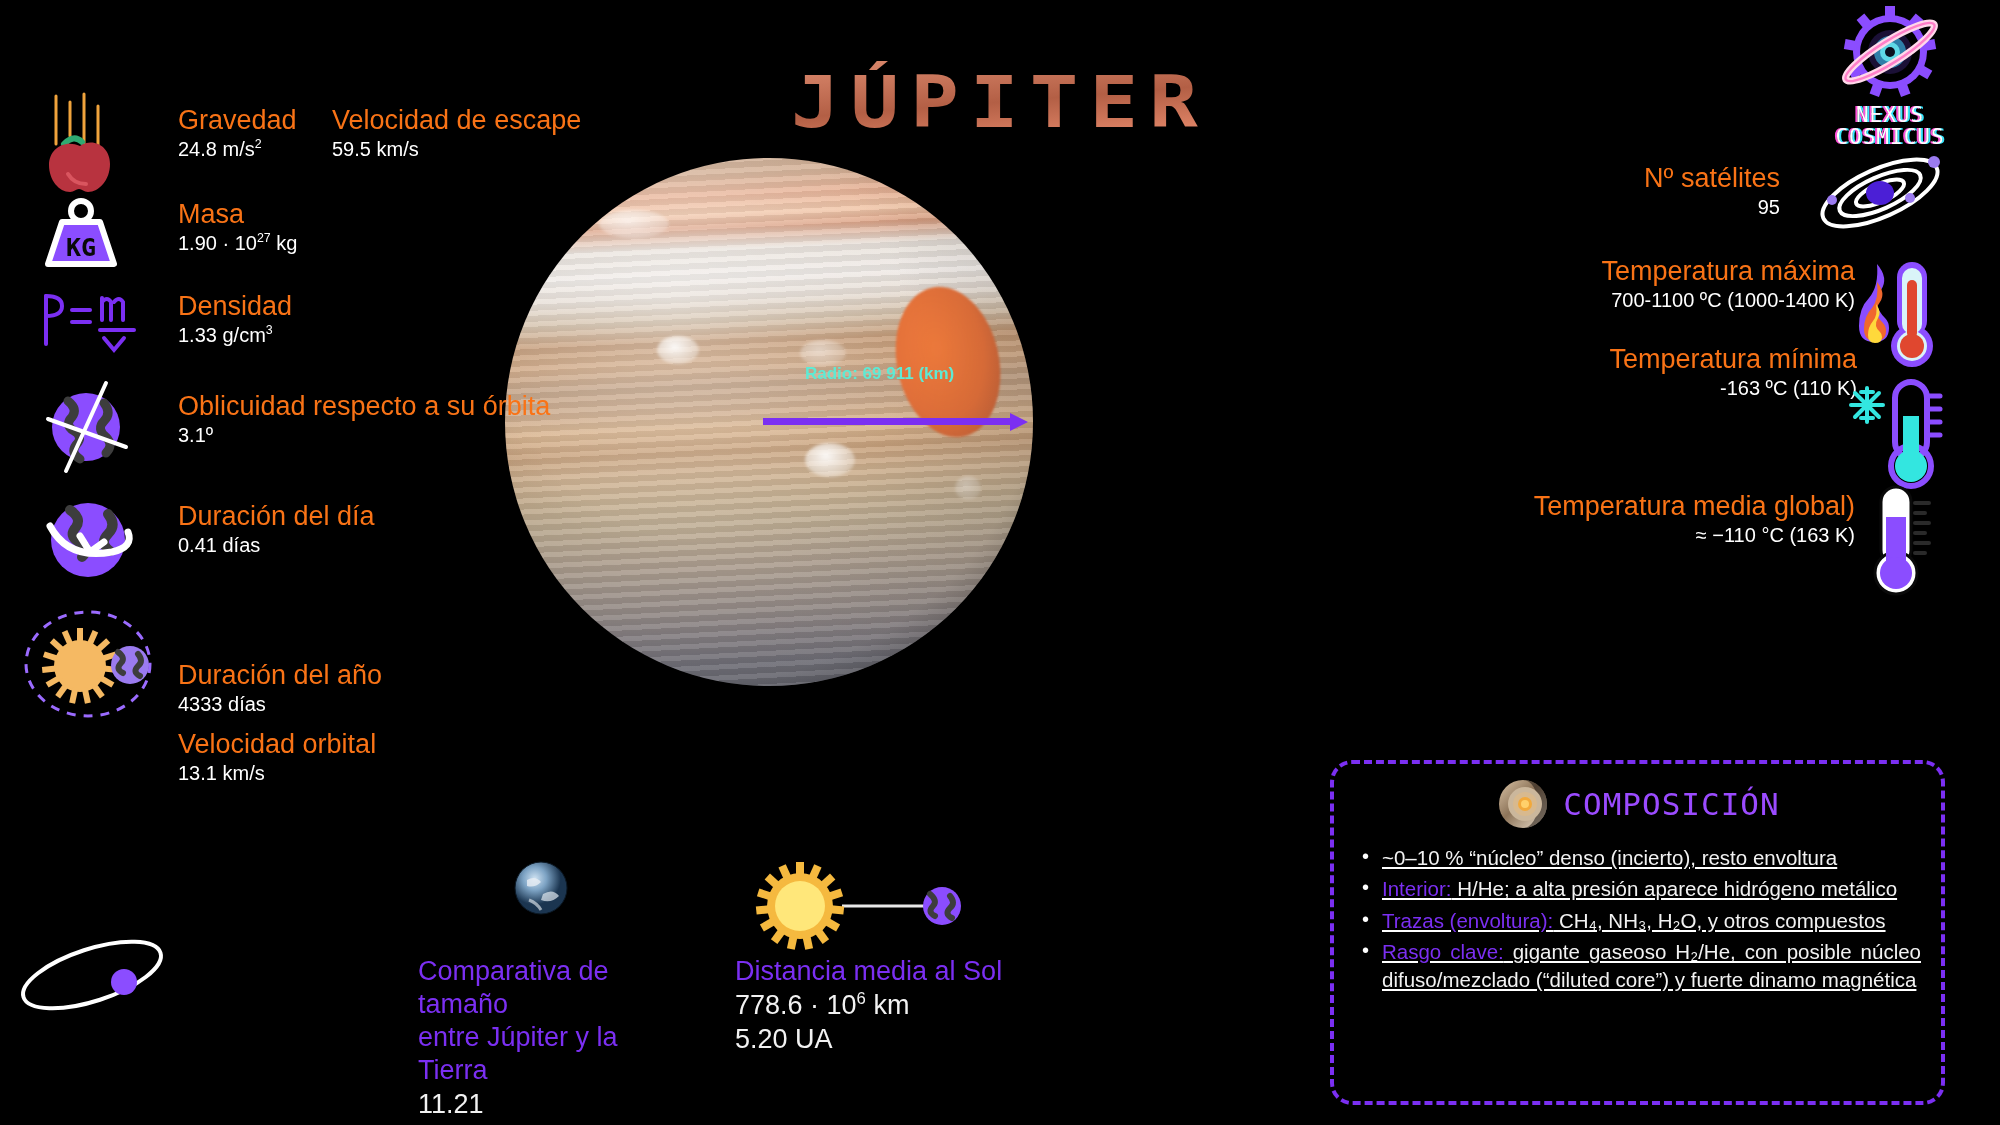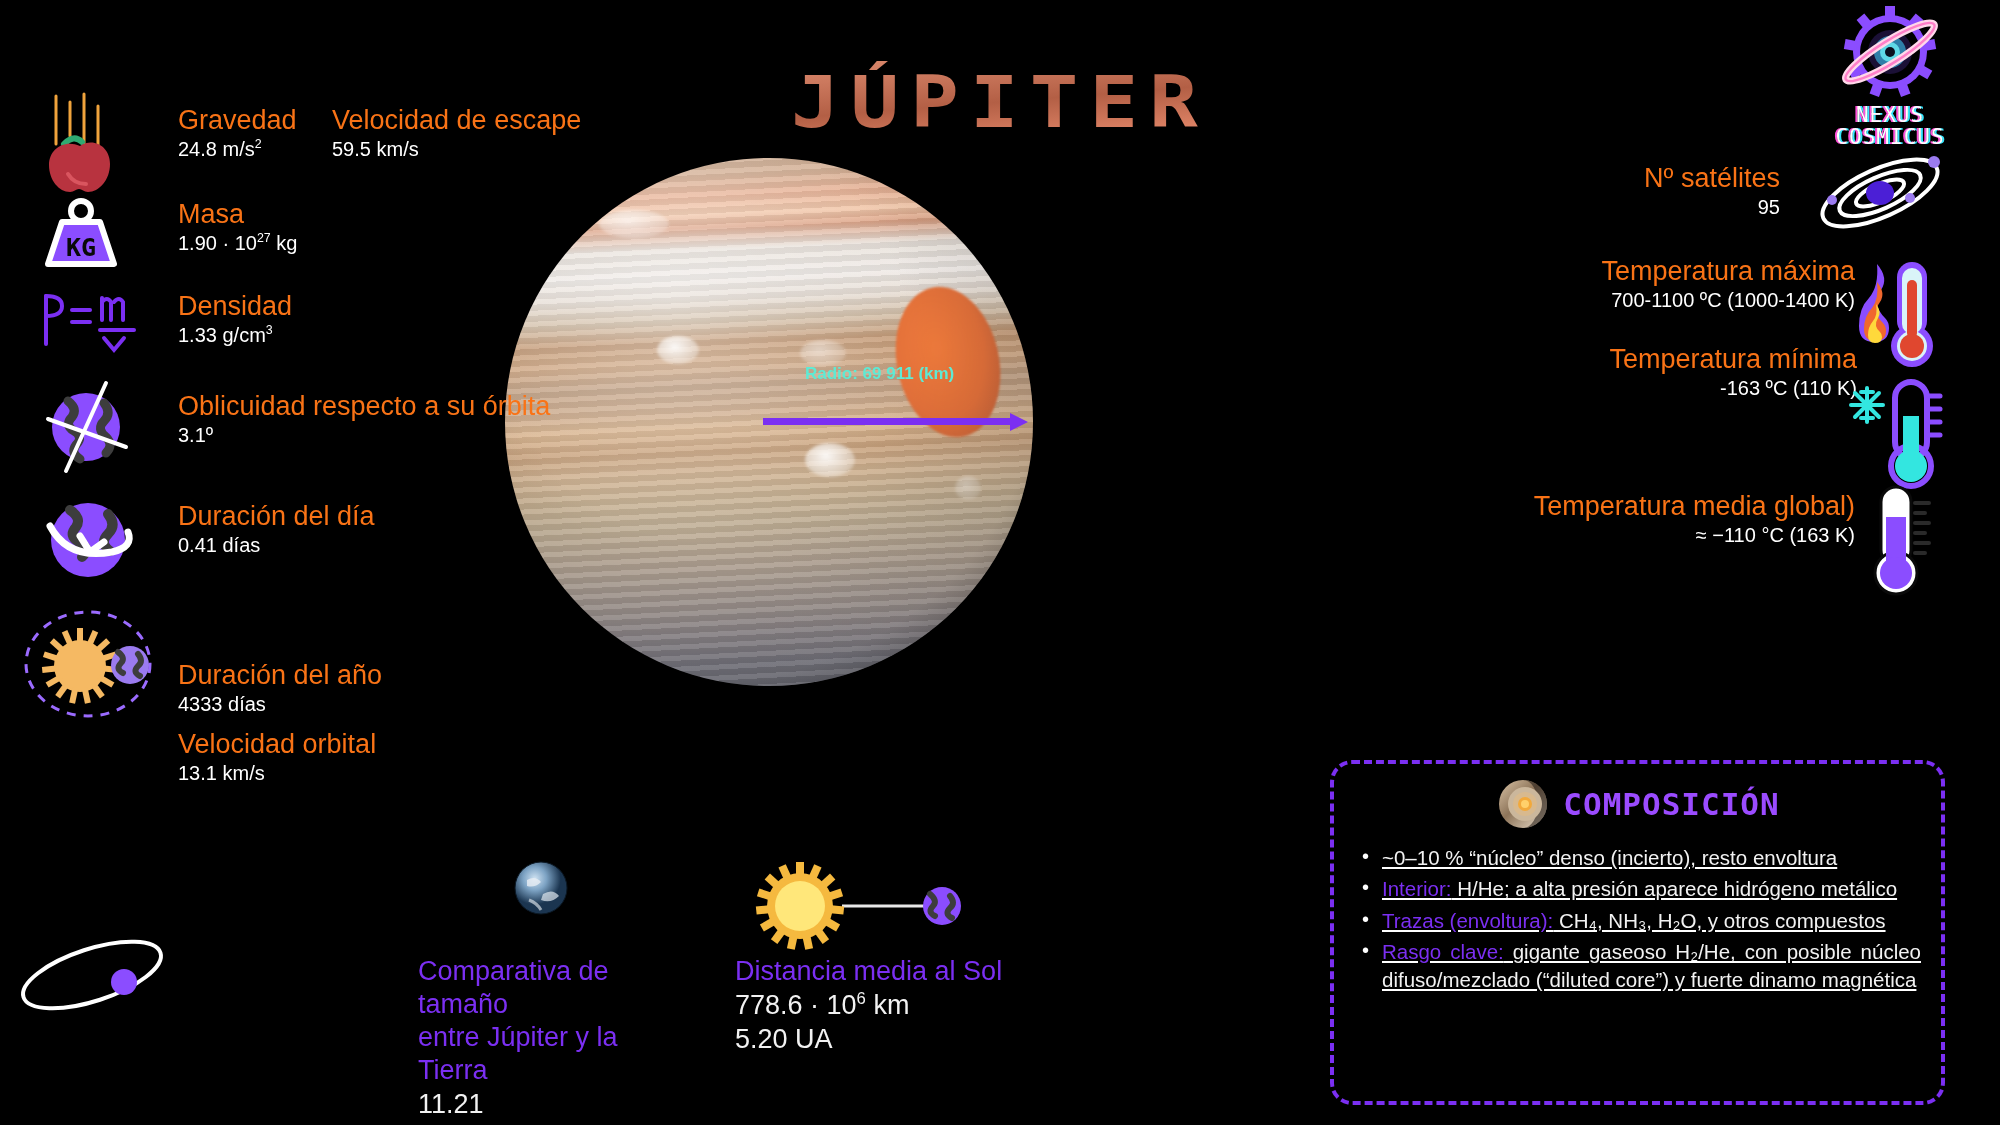--- a/index.html
+++ b/index.html
@@ -126,21 +126,21 @@
 
   
   #composition{
     position:absolute; left:1330px; top:760px; width:615px; height:345px;
     border:4px dashed #7B2FF2; border-radius:22px; padding:12px 20px 10px 22px;
   }
   #comp-head{ display:flex; align-items:center; justify-content:center; gap:14px; height:56px; }
   #comp-head .comp-icon{ width:52px; height:52px; position:relative; }
   #comp-head .comp-title{
     font-family:"DejaVu Sans Mono","Liberation Mono",monospace;
-    font-size:31px; font-weight:bold; color:#9B4BFF; letter-spacing:1px;
+    font-size:31px; font-weight:normal; color:#9B4BFF; letter-spacing:1px;
   }
   #comp-list{ list-style:none; margin-top:12px;text-decoration:underline; }
   #comp-list li{
     position:relative; padding-left:26px; margin-bottom:4px;
     font-size:20.5px; line-height:1.34; color:#f2f2f2; text-align:justify;
   }
   #comp-list li::before{
     content:"•"; position:absolute; left:6px; top:-1px; color:#fff; font-size:20px;
   }
   #comp-list li .tag{ color:#7B2FF2; }

